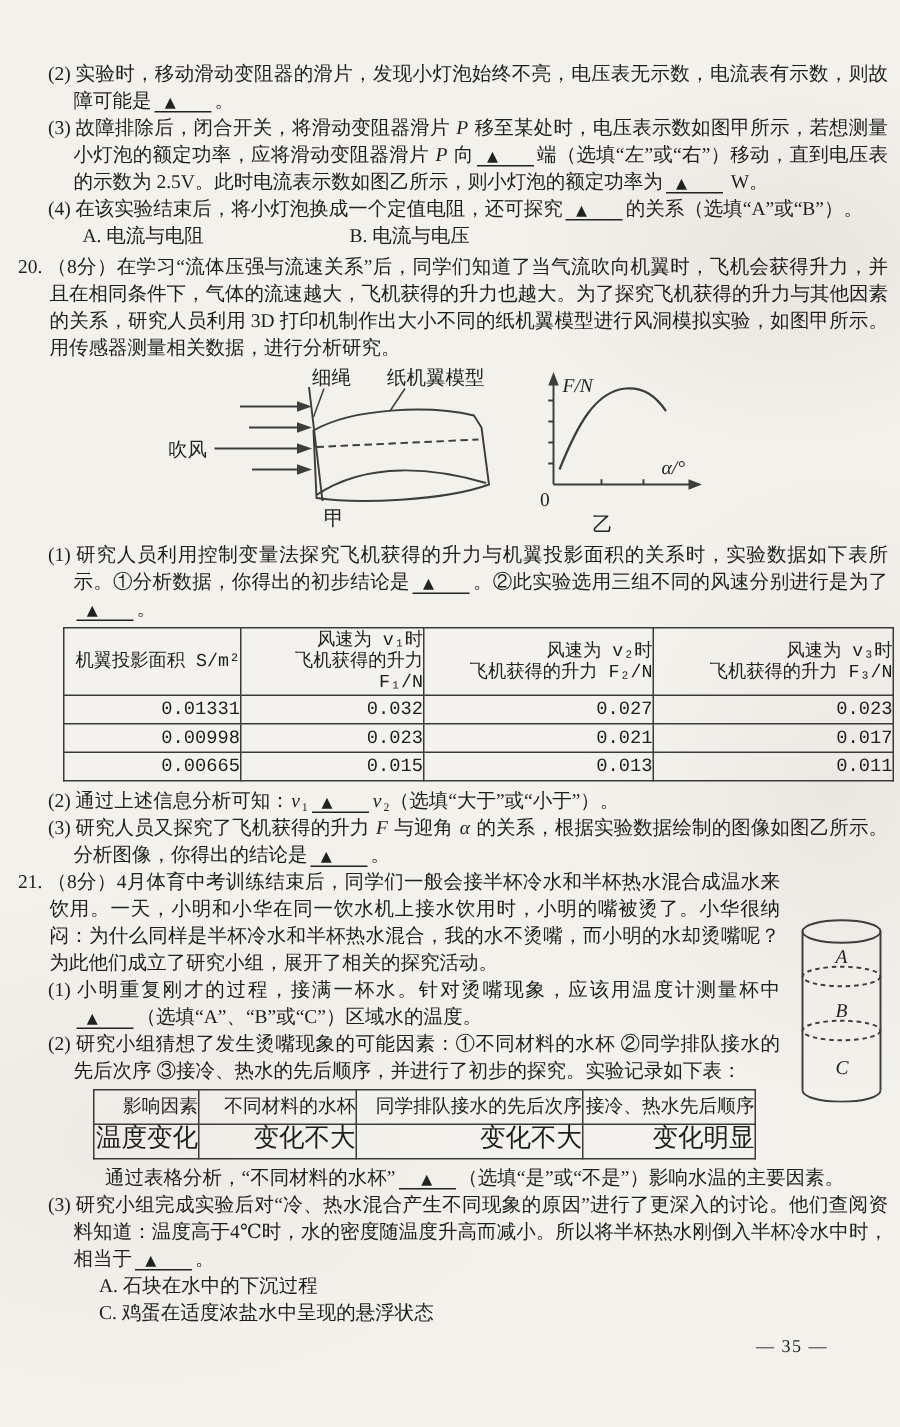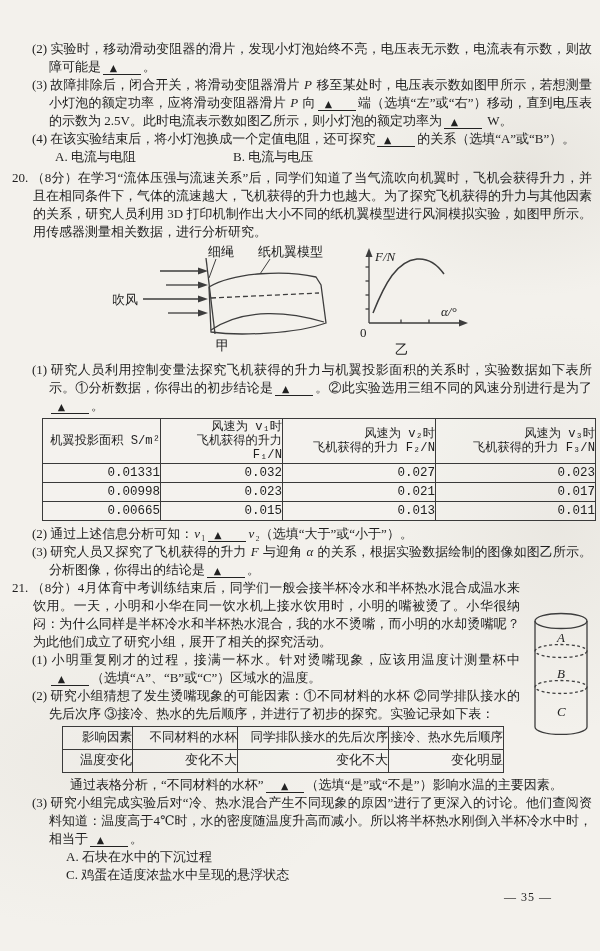--- a/index.html
+++ b/index.html
@@ -39,21 +39,21 @@
   .cap2{padding-left:46px;margin-top:0px;}
   svg{display:block;}
   svg text{font-size:13px;font-family:"Liberation Serif",serif;fill:#222;}
   table{border-collapse:collapse;table-layout:fixed;border:1.4px solid #333;background:rgba(255,255,255,.12);}
   th,td{border:1px solid #3a3a3a;text-align:right;font-weight:normal;padding:0;color:#1e1e1e;font-family:Liberation Mono, monospace;}
   .t1{margin:3px 0 4px 42px;width:553px;}
   .t2{margin:3px 0 3px 62px;width:441px;}
   .t1 th{font-size:12.2px;line-height:14px;padding:1px 0;}
   .t1 td{font-size:12.5px;height:17px;}
   .t2 th{font-size:12.5px;height:22px;margin-top:16px;}
-  .t2 td{font-size:13px;height:22px;}
+  .t2 td{font-size:17px;height:22px;}
   .cupfloat{float:right;width:66px;margin:32px 6px 4px 8px;}
   .pageno{text-align:right;padding-right:48px;margin-top:4px;font-size:12px;letter-spacing:1px;color:#222;}
 </style>
 </head>
 <body>
 
 <div class="page">
 
   <div id="flow_top">
       <div class="para lvl-sub"><span class="hang">(2)</span>实验时，移动滑动变阻器的滑片，发现小灯泡始终不亮，电压表无示数，电流表有示数，则故障可能是<span class="blank"><span class="tri">▲</span></span>。</div>

